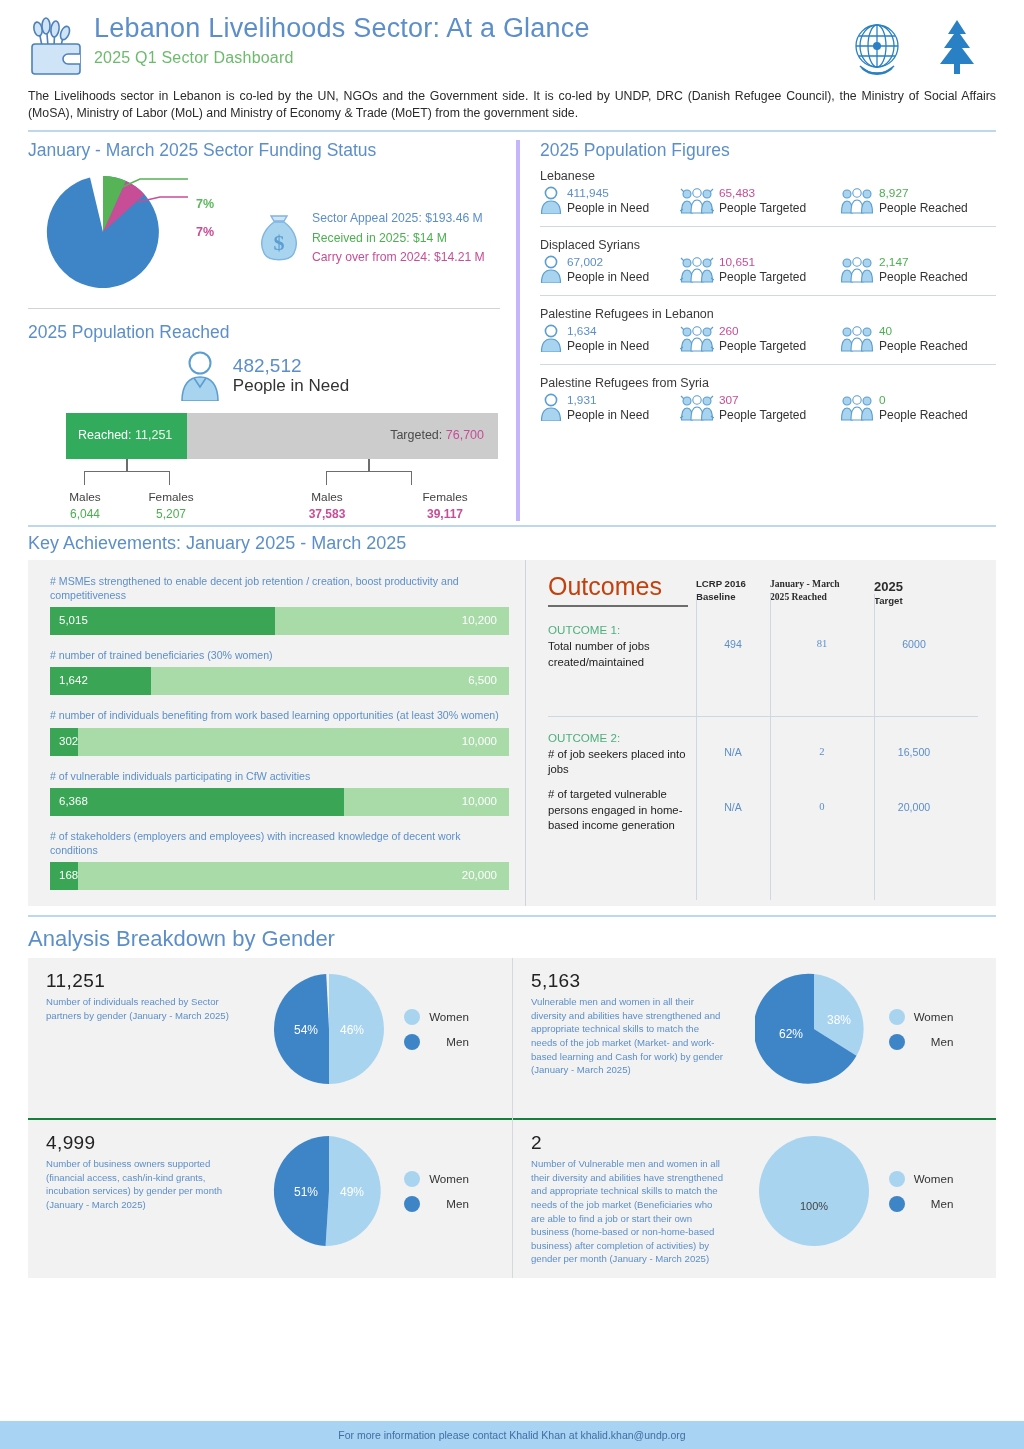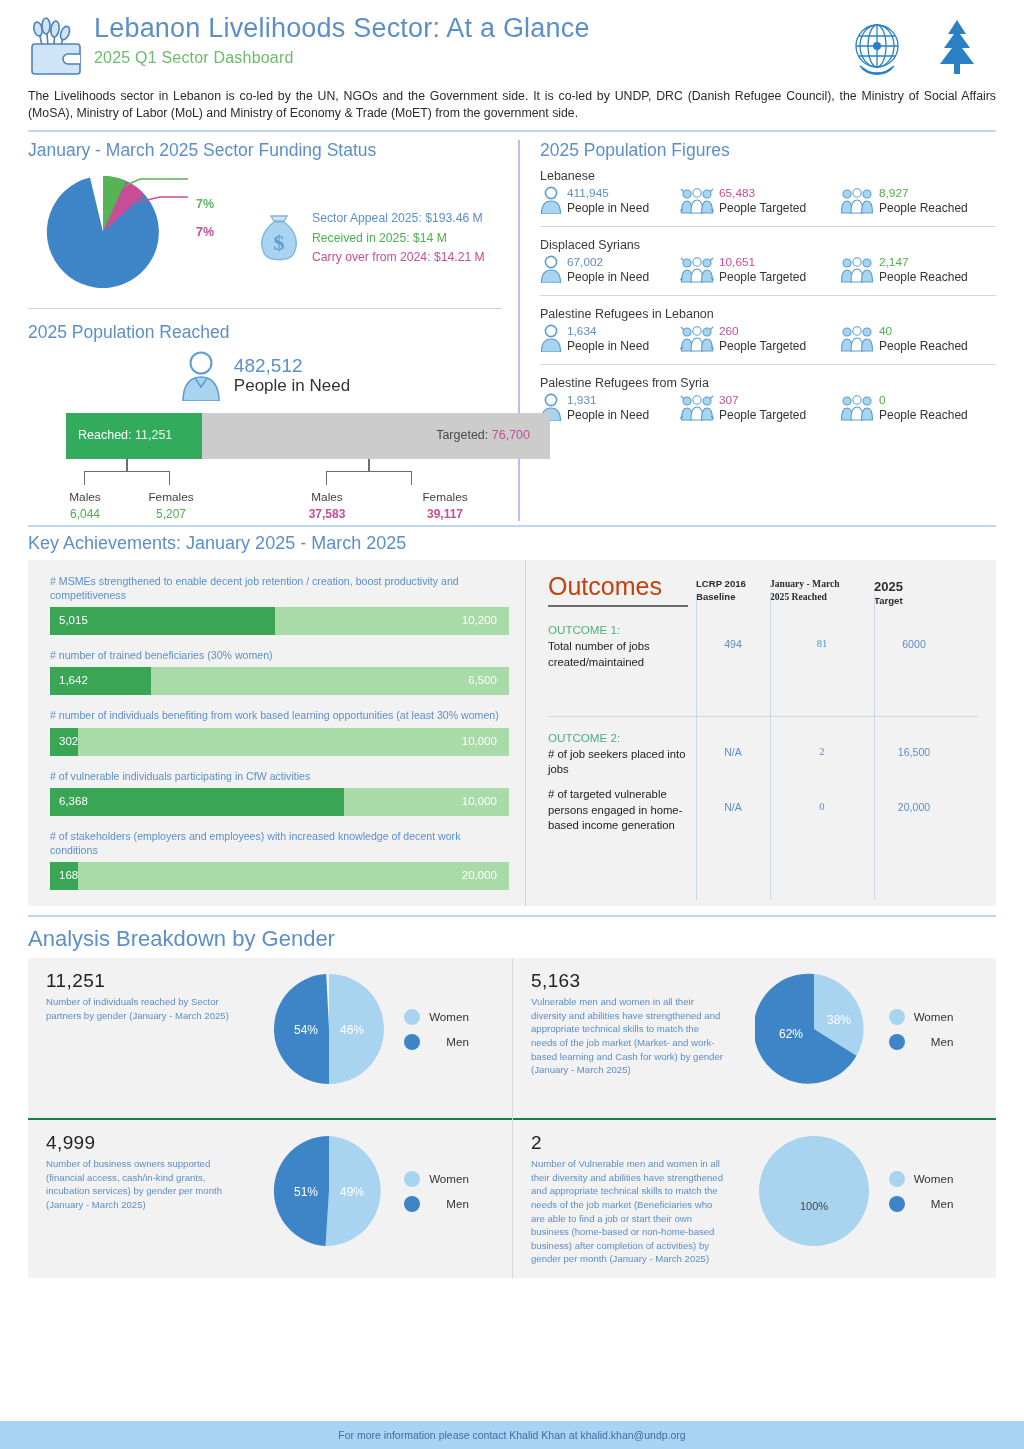--- a/index.html
+++ b/index.html
@@ -28,21 +28,21 @@
     margin: 10px 28px 0 28px;
     font-size: 12.3px; line-height: 1.42; color: #2b2b2b; text-align: justify;
   }
   .hrule { height: 2px; background: #bcd7ee; margin: 7px 28px 0 28px; }
 
   
   .sec-head { font-size: 17.5px; color: #5c8fc9; font-weight: 400; }
 
   
   .top-grid { display:flex; padding: 0 28px; margin-top: 8px; }
-  .top-left { width: 492px; padding-right: 16px; border-right: 2px solid #c4b5fd; }
+  .top-left { width: 492px; padding-right: 16px; border-right: 4px solid #c4b5fd; }
   .top-right { flex:1; padding-left: 20px; }
 
   .pie-row { display:flex; align-items:flex-start; margin-top: 6px; }
   .funding-pie { position: relative; width: 200px; height: 125px; }
   .pie-pct { position:absolute; font-size: 12.5px; font-weight:600; }
   .pct-green { color:#5cb85c; left: 168px; top: 30px; }
   .pct-mag   { color:#c74d97; left: 168px; top: 58px; }
 
   .funding-legend { display:flex; align-items:center; margin-left: 28px; margin-top: 42px; }
   .moneybag { width: 46px; height: 52px; flex:0 0 46px; }
@@ -54,25 +54,25 @@
   .divider-light { height:1px; background:#cfd4da; margin: 16px 0 0 0; }
 
   
   .pr-block { margin-top: 13px; }
   .pin-row { display:flex; align-items:center; justify-content:center; margin-top: 8px; }
   .person-icon { width: 42px; height: 50px; }
   .pin-text { margin-left: 12px; }
   .pin-num { font-size: 19px; color:#5c8fc9; line-height:1.05; }
   .pin-lbl { font-size: 17px; color:#333; }
 
-  .stackbar { position:relative; height: 46px; background:#cccccc; margin: 12px 0 0 38px; width: 484px; }
+  .stackbar { position:relative; height: 46px; background:#cccccc; margin: 12px 0 0 38px; width: 432px; }
   .stackbar .fill { position:absolute; left:0; top:0; bottom:0; width: 28%; background:#32ab5d; }
   .sb-reached { position:absolute; left: 12px; top: 15px; font-size: 12.5px; color:#ffffff; z-index:2;}
   .sb-reached b { color:#eafae8; font-weight:400; }
-  .sb-targeted { position:absolute; right: 20px; top: 15px; font-size: 12.5px; color:#4a4a4a; }
+  .sb-targeted { position:absolute; right: 14px; top: 15px; font-size: 12.5px; color:#4a4a4a; }
   .sb-targeted b { color:#c74d97; font-weight:400; }
 
   .brackets { position:relative; height: 62px; margin-left: 38px; width:432px; }
   .bracket { position:absolute; top: 12px; height: 14px; border: 1.6px solid #6d6d6d; border-bottom:none; }
   .tick { position:absolute; top: 0px; width: 1.6px; height: 13px; background:#6d6d6d; }
   .glabel { position:absolute; top: 30px; text-align:center; font-size: 11.8px; color:#3f3f3f; line-height:1.45; width: 70px;}
   .glabel .val { display:block; font-size: 12px; }
   .g-green .val { color:#4caf50; }
   .g-mag .val { color:#c74d97;font-weight:bold; }
 

